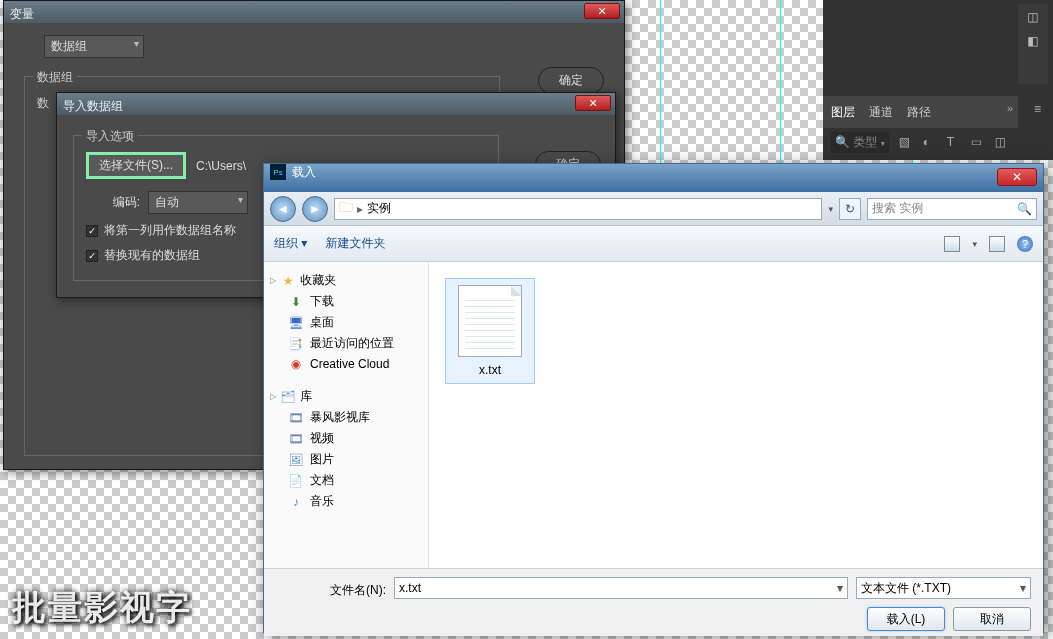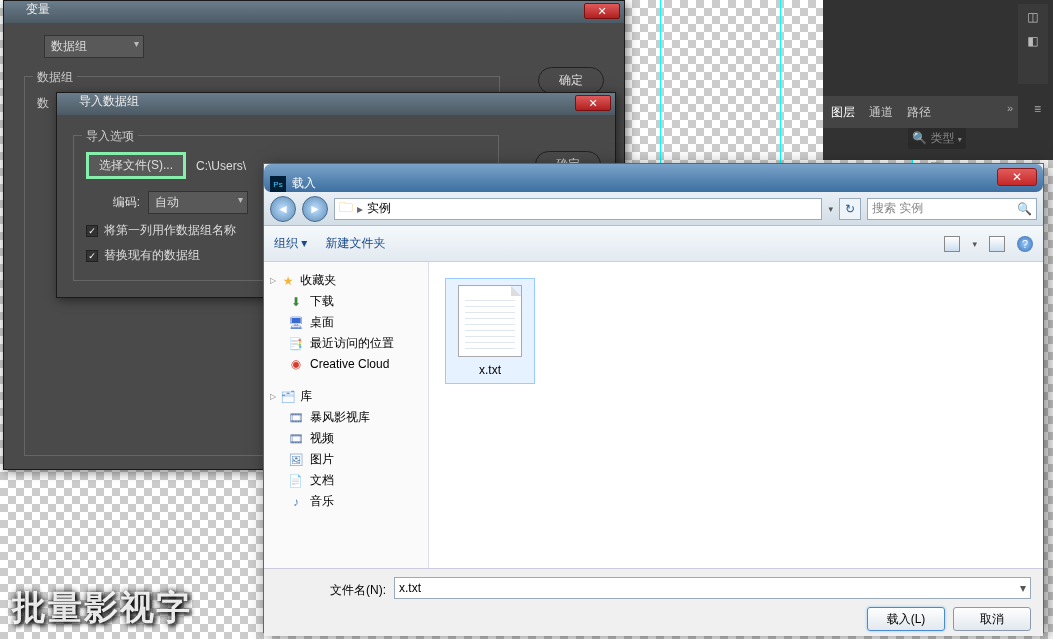--- a/index.html
+++ b/index.html
@@ -12,41 +12,41 @@
 .guide-v { position:absolute; top:0; width:1px; height:600px; background:#0ff; }
 
 
 .right-panel { position:absolute; right:0; top:0; width:230px; height:160px; background:#323232; color:#ccc; }
 .right-icons { position:absolute; right:5px; top:4px; width:30px; height:80px; background:#3a3a3a; display:flex; flex-direction:column; align-items:center; padding-top:6px; gap:10px; }
 .tabs-row { position:absolute; left:0; top:96px; height:30px; display:flex; align-items:center; padding:16px 8px; gap:14px; width:195px; background:#444; }
 .tab { color:#ccc; font-size:12px; }
 .tab.active { color:#fff; }
 .tabs-more { position:absolute; right:40px; top:102px; color:#aaa; font-size:11px; }
 .tabs-icon { position:absolute; right:12px; top:102px; color:#aaa; }
-.filter-row { position:absolute; left:0; top:128px; height:28px; display:flex; align-items:center; padding:0 8px; gap:10px; width:228px;flex-direction:column; }
+.filter-row { position:absolute; left:0; top:128px; height:28px; display:flex; align-items:center; padding:0 8px; gap:10px; width:228px; }
 .search-mini { position:relative; background:#2a2a2a; padding:2px 4px; color:#888; border-radius:2px; }
 .tool-ico { width:14px; height:14px; display:inline-block; }
 
 
 .dlg { position:absolute; background:#4a4a4a; border:1px solid #1a1a1a; color:#ddd; box-shadow:2px 2px 10px rgba(0,0,0,.5); }
-.titlebar-dark { height:22px; background:linear-gradient(#6a7d8b,#4c5a64); display:flex; align-items:flex-start; padding:0 22px; color:#eee; position:relative; }
+.titlebar-dark { height:22px; background:linear-gradient(#6a7d8b,#4c5a64); display:flex; align-items:flex-end; padding:0 6px; color:#eee; position:relative; }
 .close-x { position:absolute; right:4px; top:2px; width:36px; height:16px; background:linear-gradient(#e05a5a,#b02020); color:#fff; text-align:center; font-size:11px; line-height:14px; border-radius:2px; border:1px solid #7a1010; }
 .dlg-body { position:relative; padding:12px 14px; }
 .fieldset { border:1px solid #666; padding:10px 12px 14px; margin-top:10px; position:relative; }
 .legend { position:absolute; top:-8px; left:8px; background:#4a4a4a; padding:0 4px; color:#ccc; font-size:12px; }
 .dark-select { background:#595959; border:1px solid #333; color:#ddd; padding:2px 18px 2px 6px; position:relative; display:inline-block; min-width:100px; }
 .dark-select:after { content:'▾'; position:absolute; right:4px; top:2px; color:#bbb; font-size:10px; }
 .dark-btn { background:#4a4a4a; border:1px solid #222; border-radius:14px; padding:4px 20px; color:#ddd; display:inline-block;text-align:center; }
 .dark-btn-small { background:#595959; border:3px solid #86efac; padding:2px 10px; color:#ddd; display:inline-block; }
 .chk { display:flex; align-items:center; gap:6px; margin-top:8px; color:#ddd; }
 .chk-box { width:12px; height:12px; background:#333; border:1px solid #222; display:flex; align-items:center; justify-content:center; color:#fff; font-size:9px; }
 
 
 .fileDlg { position:absolute; left:263px; top:163px; width:781px; height:470px; background:#f0f0f0; border:1px solid #4a6a8a; box-shadow:4px 4px 16px rgba(0,0,0,.5); }
-.fd-title { height:28px; background:linear-gradient(#7aa3c9,#3d6fa1); display:flex; align-items:flex-end; padding:0 6px; color:#fff; position:relative;border-radius:7px; }
+.fd-title { height:28px; background:linear-gradient(#7aa3c9,#3d6fa1); display:flex; align-items:flex-start; padding:0 6px; color:#fff; position:relative; }
 .fd-title .ps-icon { width:16px;height:16px; background:#001e36; color:#3ad0ff; font-size:8px; display:flex; align-items:center; justify-content:center; margin-right:6px; }
 .fd-close { position:absolute; right:6px; top:4px; width:40px; height:18px; background:linear-gradient(#e25b5b,#c62828); color:#fff; text-align:center; line-height:16px; border-radius:3px; border:1px solid #8a1a1a; }
 .fd-nav { height:34px; background:linear-gradient(#e9eff5,#d2dde6); display:flex; align-items:center; padding:0 6px; gap:6px; border-bottom:1px solid #b0c0d0; }
 .navbtn { width:26px; height:26px; border-radius:50%; background:radial-gradient(#c0e0ff,#5a8ab5); border:1px solid #4a6a8a; display:flex; align-items:center; justify-content:center; color:#fff; }
 .crumb { flex:1; height:22px; background:#fff; border:1px solid #9ab; display:flex; align-items:center; padding:0 4px; gap:4px; }
 .folder-ico { color:#e6b84e; font-size:14px; }
 .crumb span.sep { color:#666; }
 .refresh { width:22px; height:22px; border:1px solid #9ab; background:#eef4fa; display:flex; align-items:center; justify-content:center; color:#2a5a8a; }
 .searchbox { width:170px; height:22px; background:#fff; border:1px solid #9ab; display:flex; align-items:center; padding:0 4px; color:#888; position:relative; }
 .searchbox .mag { position:absolute; right:4px; color:#3a6aa0; }
@@ -256,20 +256,23 @@
         <div>x.txt</div>
       </div>
     </div>
   </div>
   <div class="fd-bottom">
     <div class="fn-row">
       <div class="fn-label">文件名(N):</div>
       <div class="fn-input">
           <span>x.txt</span>
         </div>
+      <div class="type-select">
+          <span>文本文件 (*.TXT)</span>
+        </div>
     </div>
     <div class="btn-row">
       <div class="win-btn primary">载入(L)</div>
       <div class="win-btn">取消</div>
     </div>
   </div>
 </div>
 
 <div class="watermark">批量影视字</div>
 

